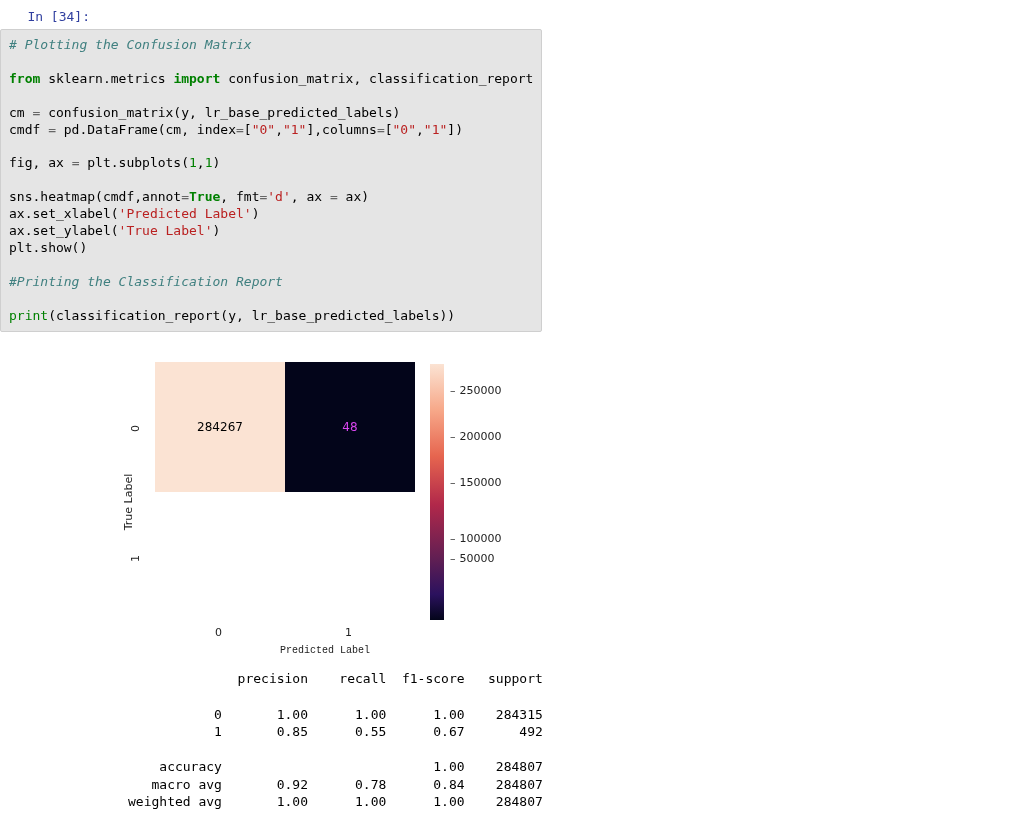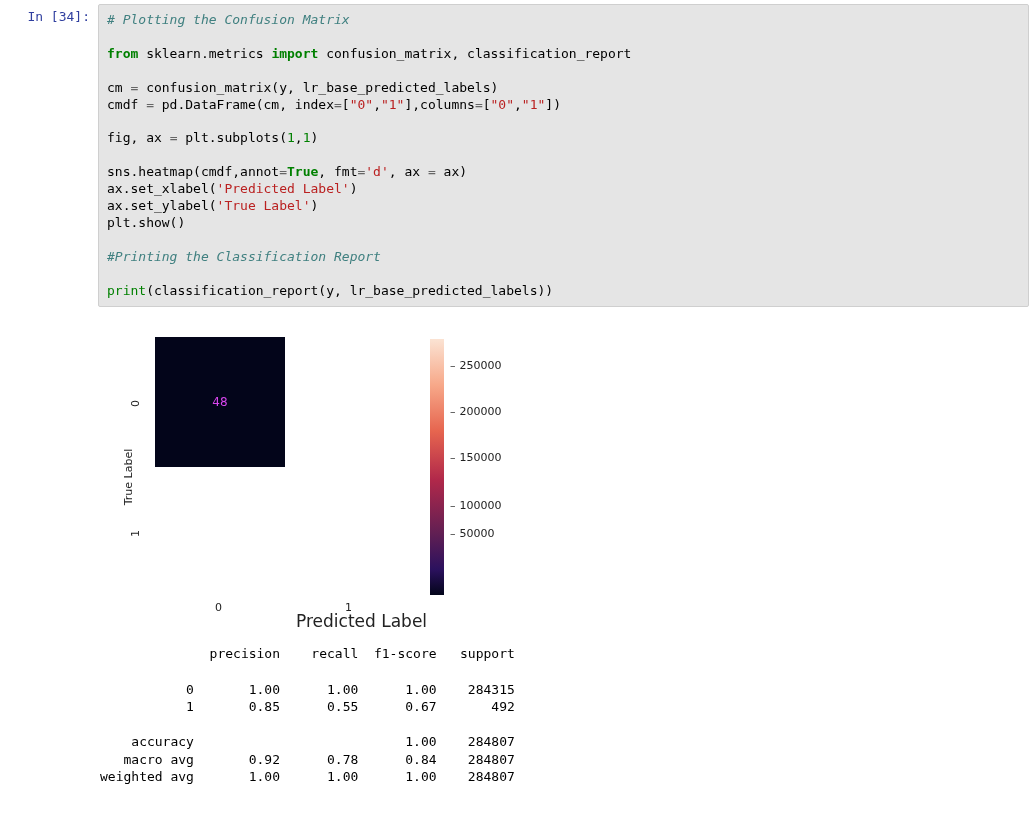--- a/index.html
+++ b/index.html
@@ -7,20 +7,21 @@
     padding: 0;
     font-family: "Helvetica Neue", Helvetica, Arial, sans-serif;
     font-size: 13px;
     color: #000;
     background: #fff;
   }
   .cell {
     display: flex;
     align-items: flex-start;
     padding: 4px 0;
+    flex-direction: column;
   }
   .prompt {
     width: 90px;
     padding: 5px 8px 5px 0;
     text-align: right;
     font-family: monospace;
     font-size: 13px;
     color: #303F9F;
   }
   .prompt.in { color: #303F9F; }
@@ -62,23 +63,24 @@
   .ylabel {
     position: absolute;
     left: 0;
     top: 50%;
     transform: translateY(-50%) rotate(-90deg);
     transform-origin: center;
     font-size: 11px;
   }
   .xlabel {
     position: absolute;
-    left: 196px;
+    left: 180px;
     bottom: 6px;
-    font-size: 17px;
+    font-size: 10px;
+    font-family: Liberation Mono, monospace;
   }
   .yticks {
     position: absolute;
     left: 32px;
     top: 20px;
     height: 260px;
     width: 18px;
   }
   .ytick {
     position: absolute;
@@ -150,20 +152,21 @@
     color: #333;
   }
 
   .report {
     font-family: "DejaVu Sans Mono","Menlo","Consolas",monospace;
     font-size: 13px;
     white-space: pre;
     line-height: 1.35em;
     color: #000;
     margin-top: 8px;
+    margin-left: 28px;
   }
 </style>
 </head>
 <body>
 
 <div class="cell">
   <div class="prompt in prompt-gray">In [34]:</div>
   <div class="code-area"><span class="c-comment"># Plotting the Confusion Matrix</span>
 
 <span class="c-keyword">from</span> <span>sklearn.metrics</span> <span class="c-keyword">import</span> <span>confusion_matrix, classification_report</span>
@@ -185,34 +188,35 @@
 
 <div class="output-area">
 
   <div class="figure">
     <div class="ylabel">True Label</div>
     <div class="yticks">
       <div class="ytick" style="top:60px">0</div>
       <div class="ytick" style="top:190px">1</div>
     </div>
     <div class="heatmap">
+      <div class="hm-cell light">284267</div>
       <div class="hm-cell dark">48</div>
     </div>
     <div class="xticks">
       <div class="xtick" style="left:60px">0</div>
       <div class="xtick" style="left:190px">1</div>
     </div>
     <div class="xlabel">Predicted Label</div>
 
     <div class="colorbar"></div>
     <div class="cbar-ticks">
       <div class="cbar-tick" style="top:20px">250000</div>
       <div class="cbar-tick" style="top:66px">200000</div>
       <div class="cbar-tick" style="top:112px">150000</div>
-      <div class="cbar-tick" style="top:160px">100000</div>
+      <div class="cbar-tick" style="top:168px">100000</div>
       <div class="cbar-tick" style="top:188px">50000</div>
     </div>
   </div>
 
   <div class="report"><span>              precision    recall  f1-score   support</span>
 
 <span>           0       1.00      1.00      1.00    284315</span>
 <span>           1       0.85      0.55      0.67       492</span>
 
 <span>    accuracy                           1.00    284807</span>

